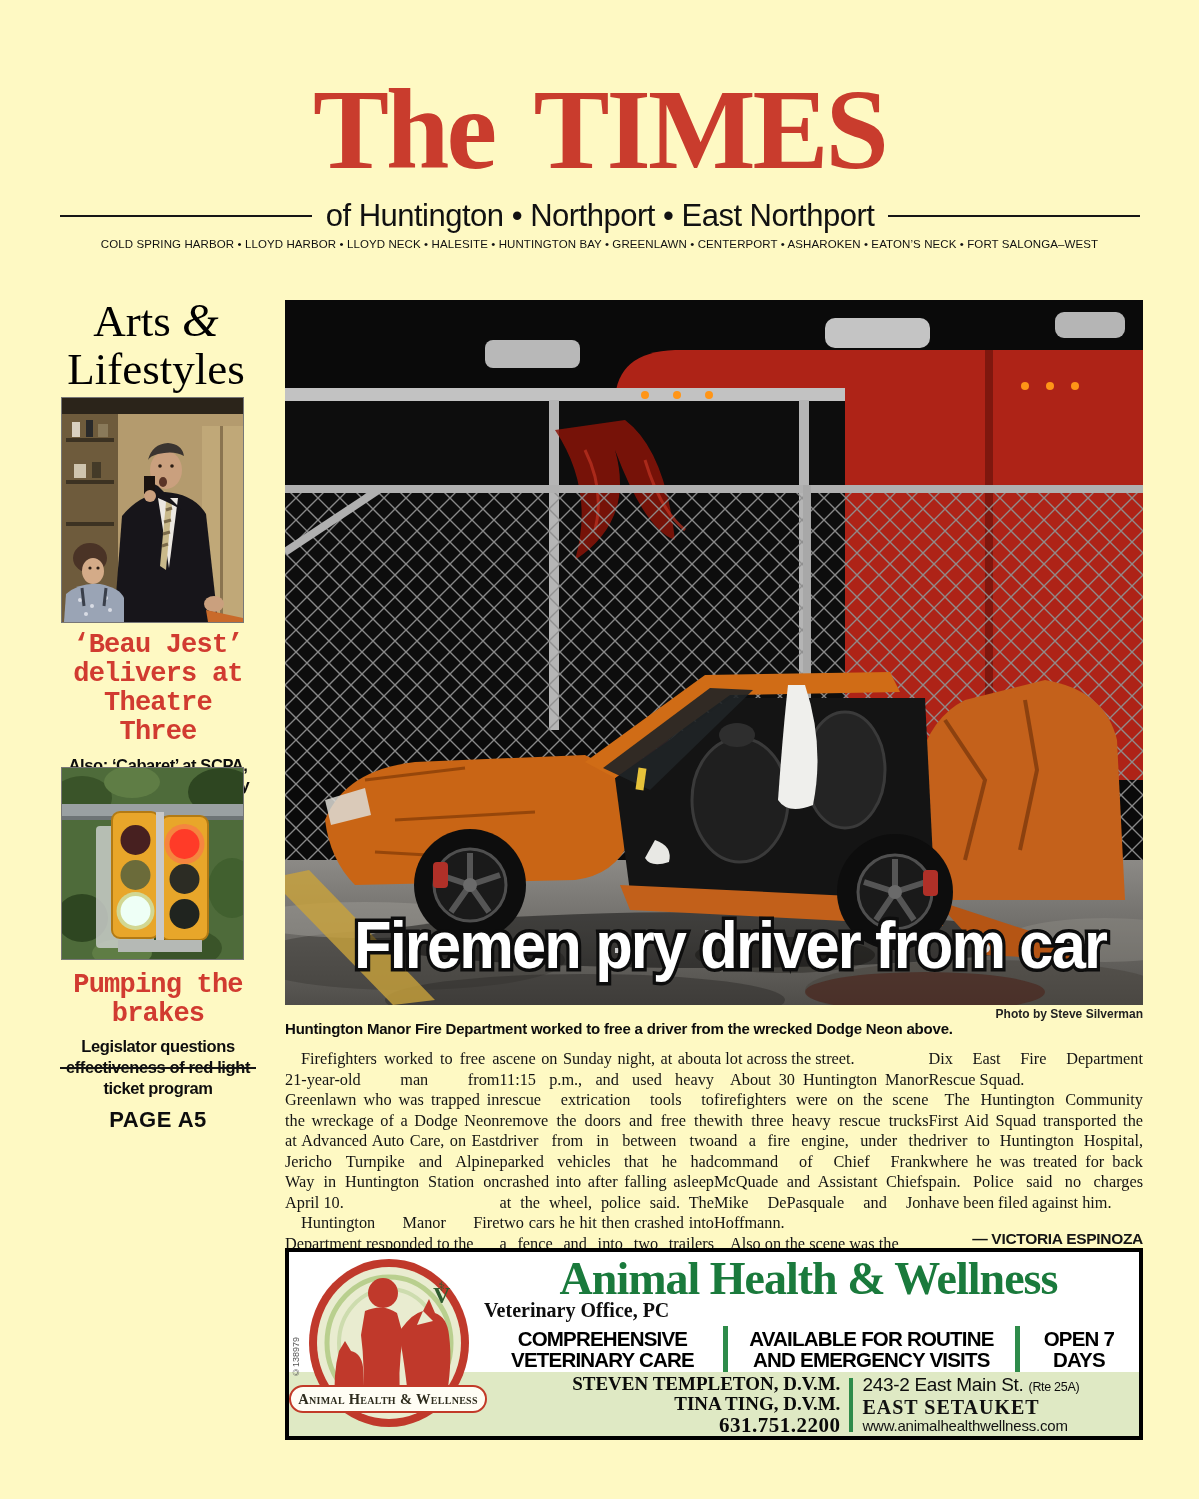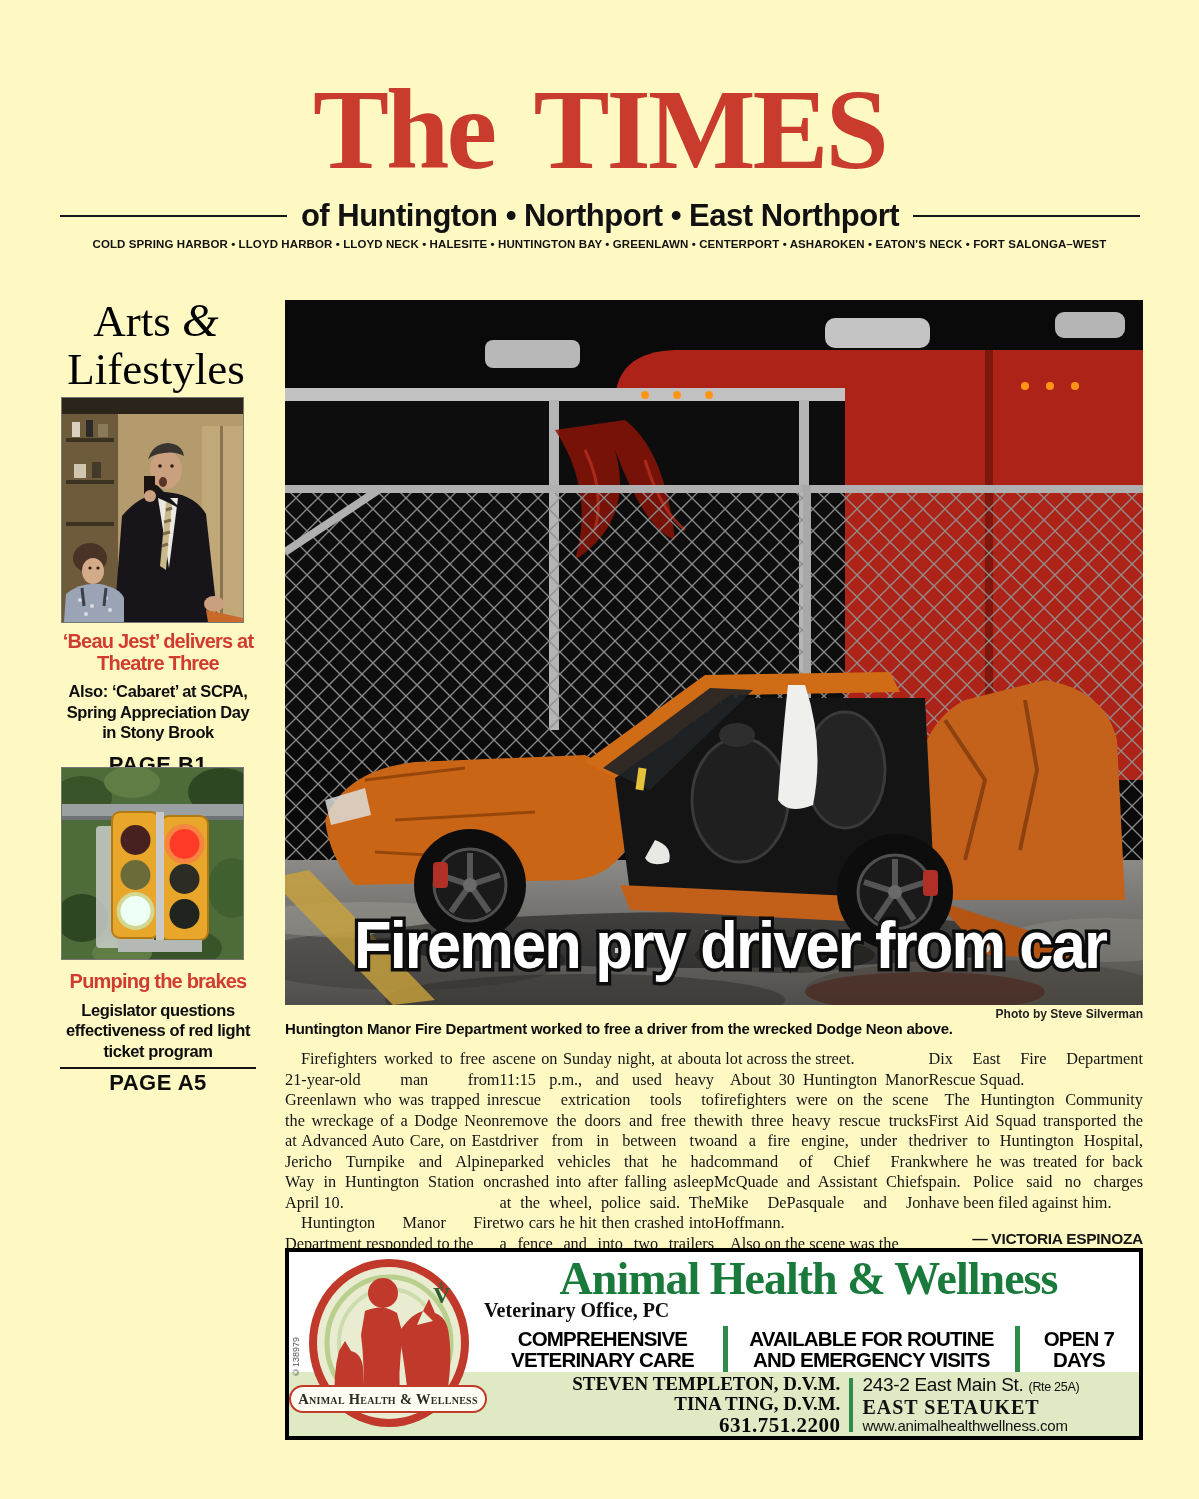--- a/index.html
+++ b/index.html
@@ -4,37 +4,37 @@
 <style>
   html,body{margin:0;padding:0;background:#e8e8e8;}
   .page{position:relative;width:1199px;height:1499px;background:#fef9c3;margin:0 auto;overflow:hidden;
         font-family:"Liberation Sans",sans-serif;color:#111;}
   
   .mast-title{position:absolute;top:70px;left:0;width:100%;text-align:center;
     font-family:"Liberation Serif",serif;font-weight:bold;font-size:114px;line-height:1.05;
     letter-spacing:-3px;word-spacing:16px;}
   .mast-subrow{position:absolute;top:198px;left:60px;width:1080px;display:flex;align-items:center;}
   .mast-subrow .rule{flex:1;height:2px;background:#161616;}
-  .mast-sub{margin:0 14px;font-size:31px;font-weight:bold;letter-spacing:-0.5px;white-space:nowrap;}
+  .mast-sub{margin:0 14px;font-size:31px;font-weight:normal;letter-spacing:-0.5px;white-space:nowrap;}
   .communities{position:absolute;top:238px;left:0;width:100%;text-align:center;
-    font-size:11.5px;font-weight:bold;letter-spacing:0.1px;white-space:nowrap;}
+    font-size:11.5px;font-weight:normal;letter-spacing:0.1px;white-space:nowrap;}
   
   .issuebar{position:absolute;top:259px;left:60px;width:1080px;height:31px;color:#fff;
     font-weight:bold;font-size:16.5px;}
   .issuebar .vol{position:absolute;left:10px;top:6px;}
   .issuebar .date{position:absolute;left:50%;transform:translateX(-50%);top:6px;}
   .issuebar .price{position:absolute;right:10px;top:6px;}
   
   .sidebar{position:absolute;left:60px;top:300px;width:196px;height:950px;}
   .arts-title{position:absolute;top:-4px;left:0;width:192px;text-align:center;
     font-family:"Liberation Serif",serif;font-size:45px;line-height:1.06;color:#000;}
   .arts-title .amp{font-style:italic;font-size:47px;}
   .side-photo{position:absolute;left:1px;border:1px solid #777;display:block;}
   .story{position:absolute;left:0;width:196px;text-align:center;}
-  .story .hl{font-size:20px;line-height:1.08;font-weight:bold;letter-spacing:-0.8px;}
+  .story .hl{font-size:27px;line-height:1.08;font-weight:bold;letter-spacing:-0.8px;font-family:Liberation Mono, monospace;}
   .story .sub{margin-top:7px;font-size:16.5px;line-height:1.25;font-weight:bold;letter-spacing:-0.4px;color:#0d0d0d;}
   .story .pg{margin-top:9px;font-size:22px;font-weight:bold;letter-spacing:0.5px;color:#0d0d0d;}
   .side-rule{position:absolute;left:0;top:767px;width:196px;height:2px;background:#141414;}
   
   .main{position:absolute;left:285px;top:300px;width:858px;}
   .crash-photo{display:block;width:858px;height:705px;}
   .credit{position:absolute;top:707px;right:0;font-size:12px;font-weight:bold;color:#222;}
   .caption{position:absolute;top:720px;left:0;font-size:15px;font-weight:bold;letter-spacing:-0.2px;color:#0c0c0c;}
   .columns{position:absolute;top:749px;left:0;width:858px;display:flex;}
   .col{flex:1;font-family:"Liberation Serif",serif;font-size:16.3px;line-height:1.26;

